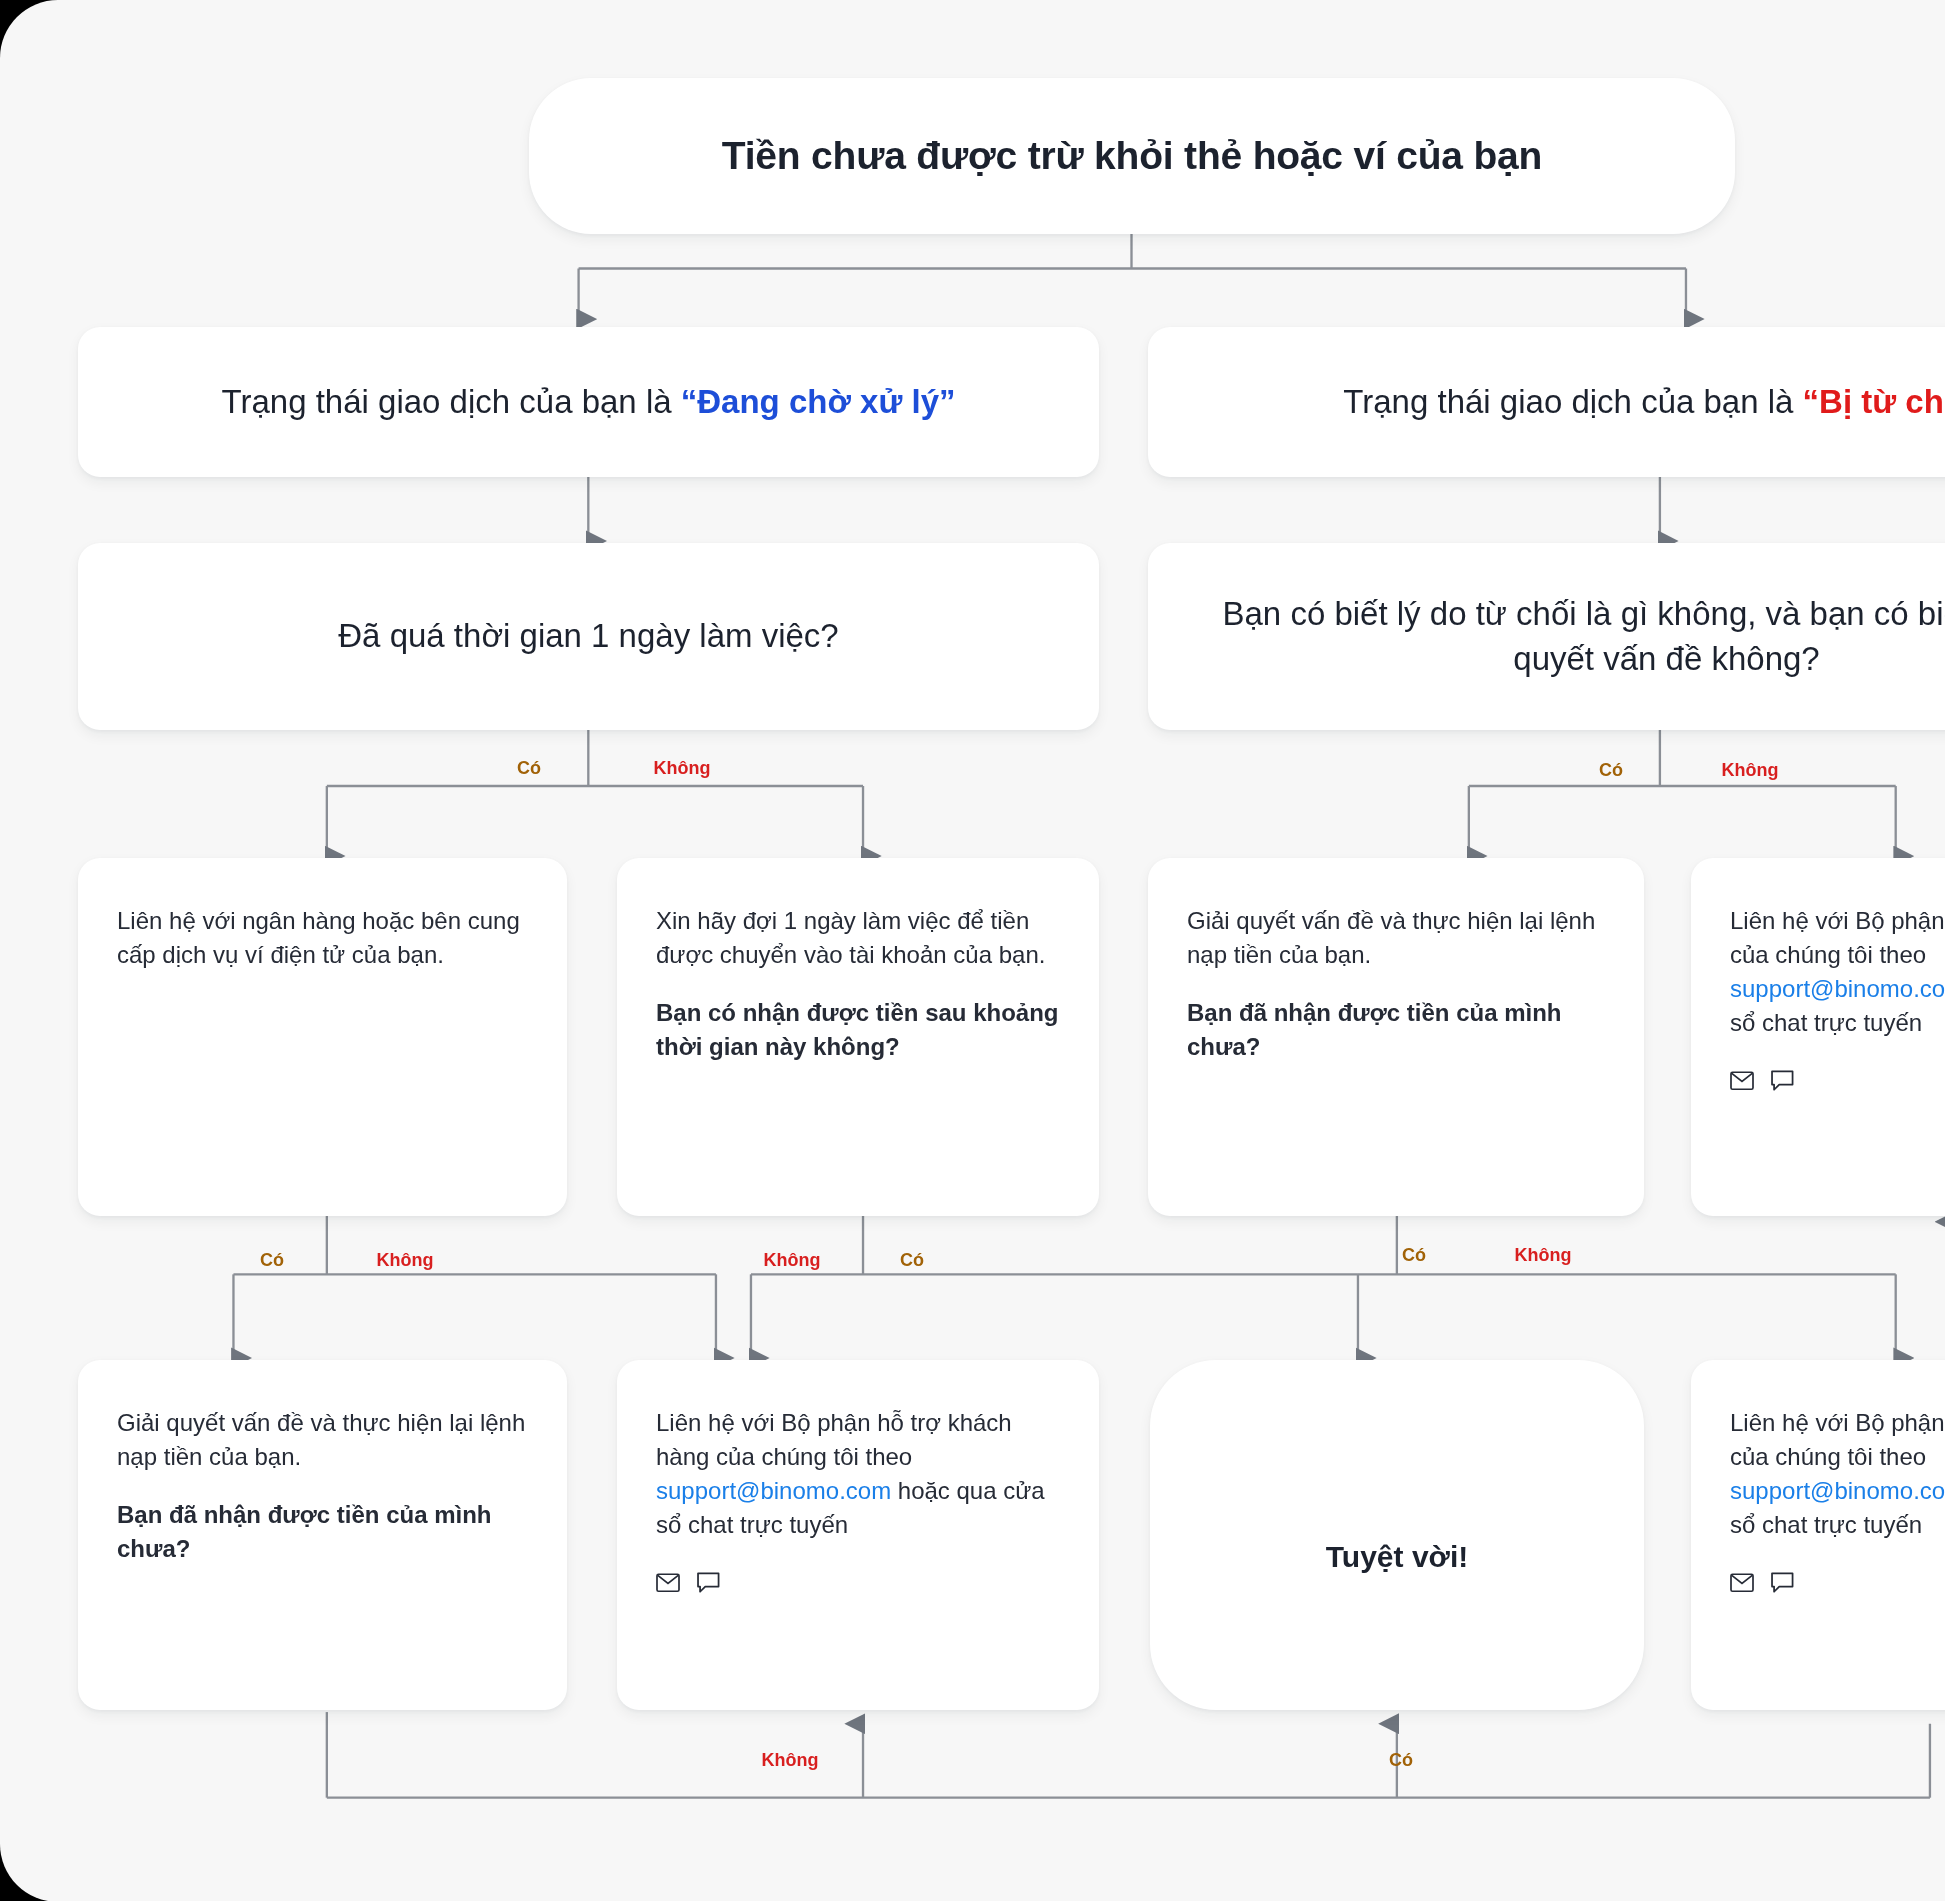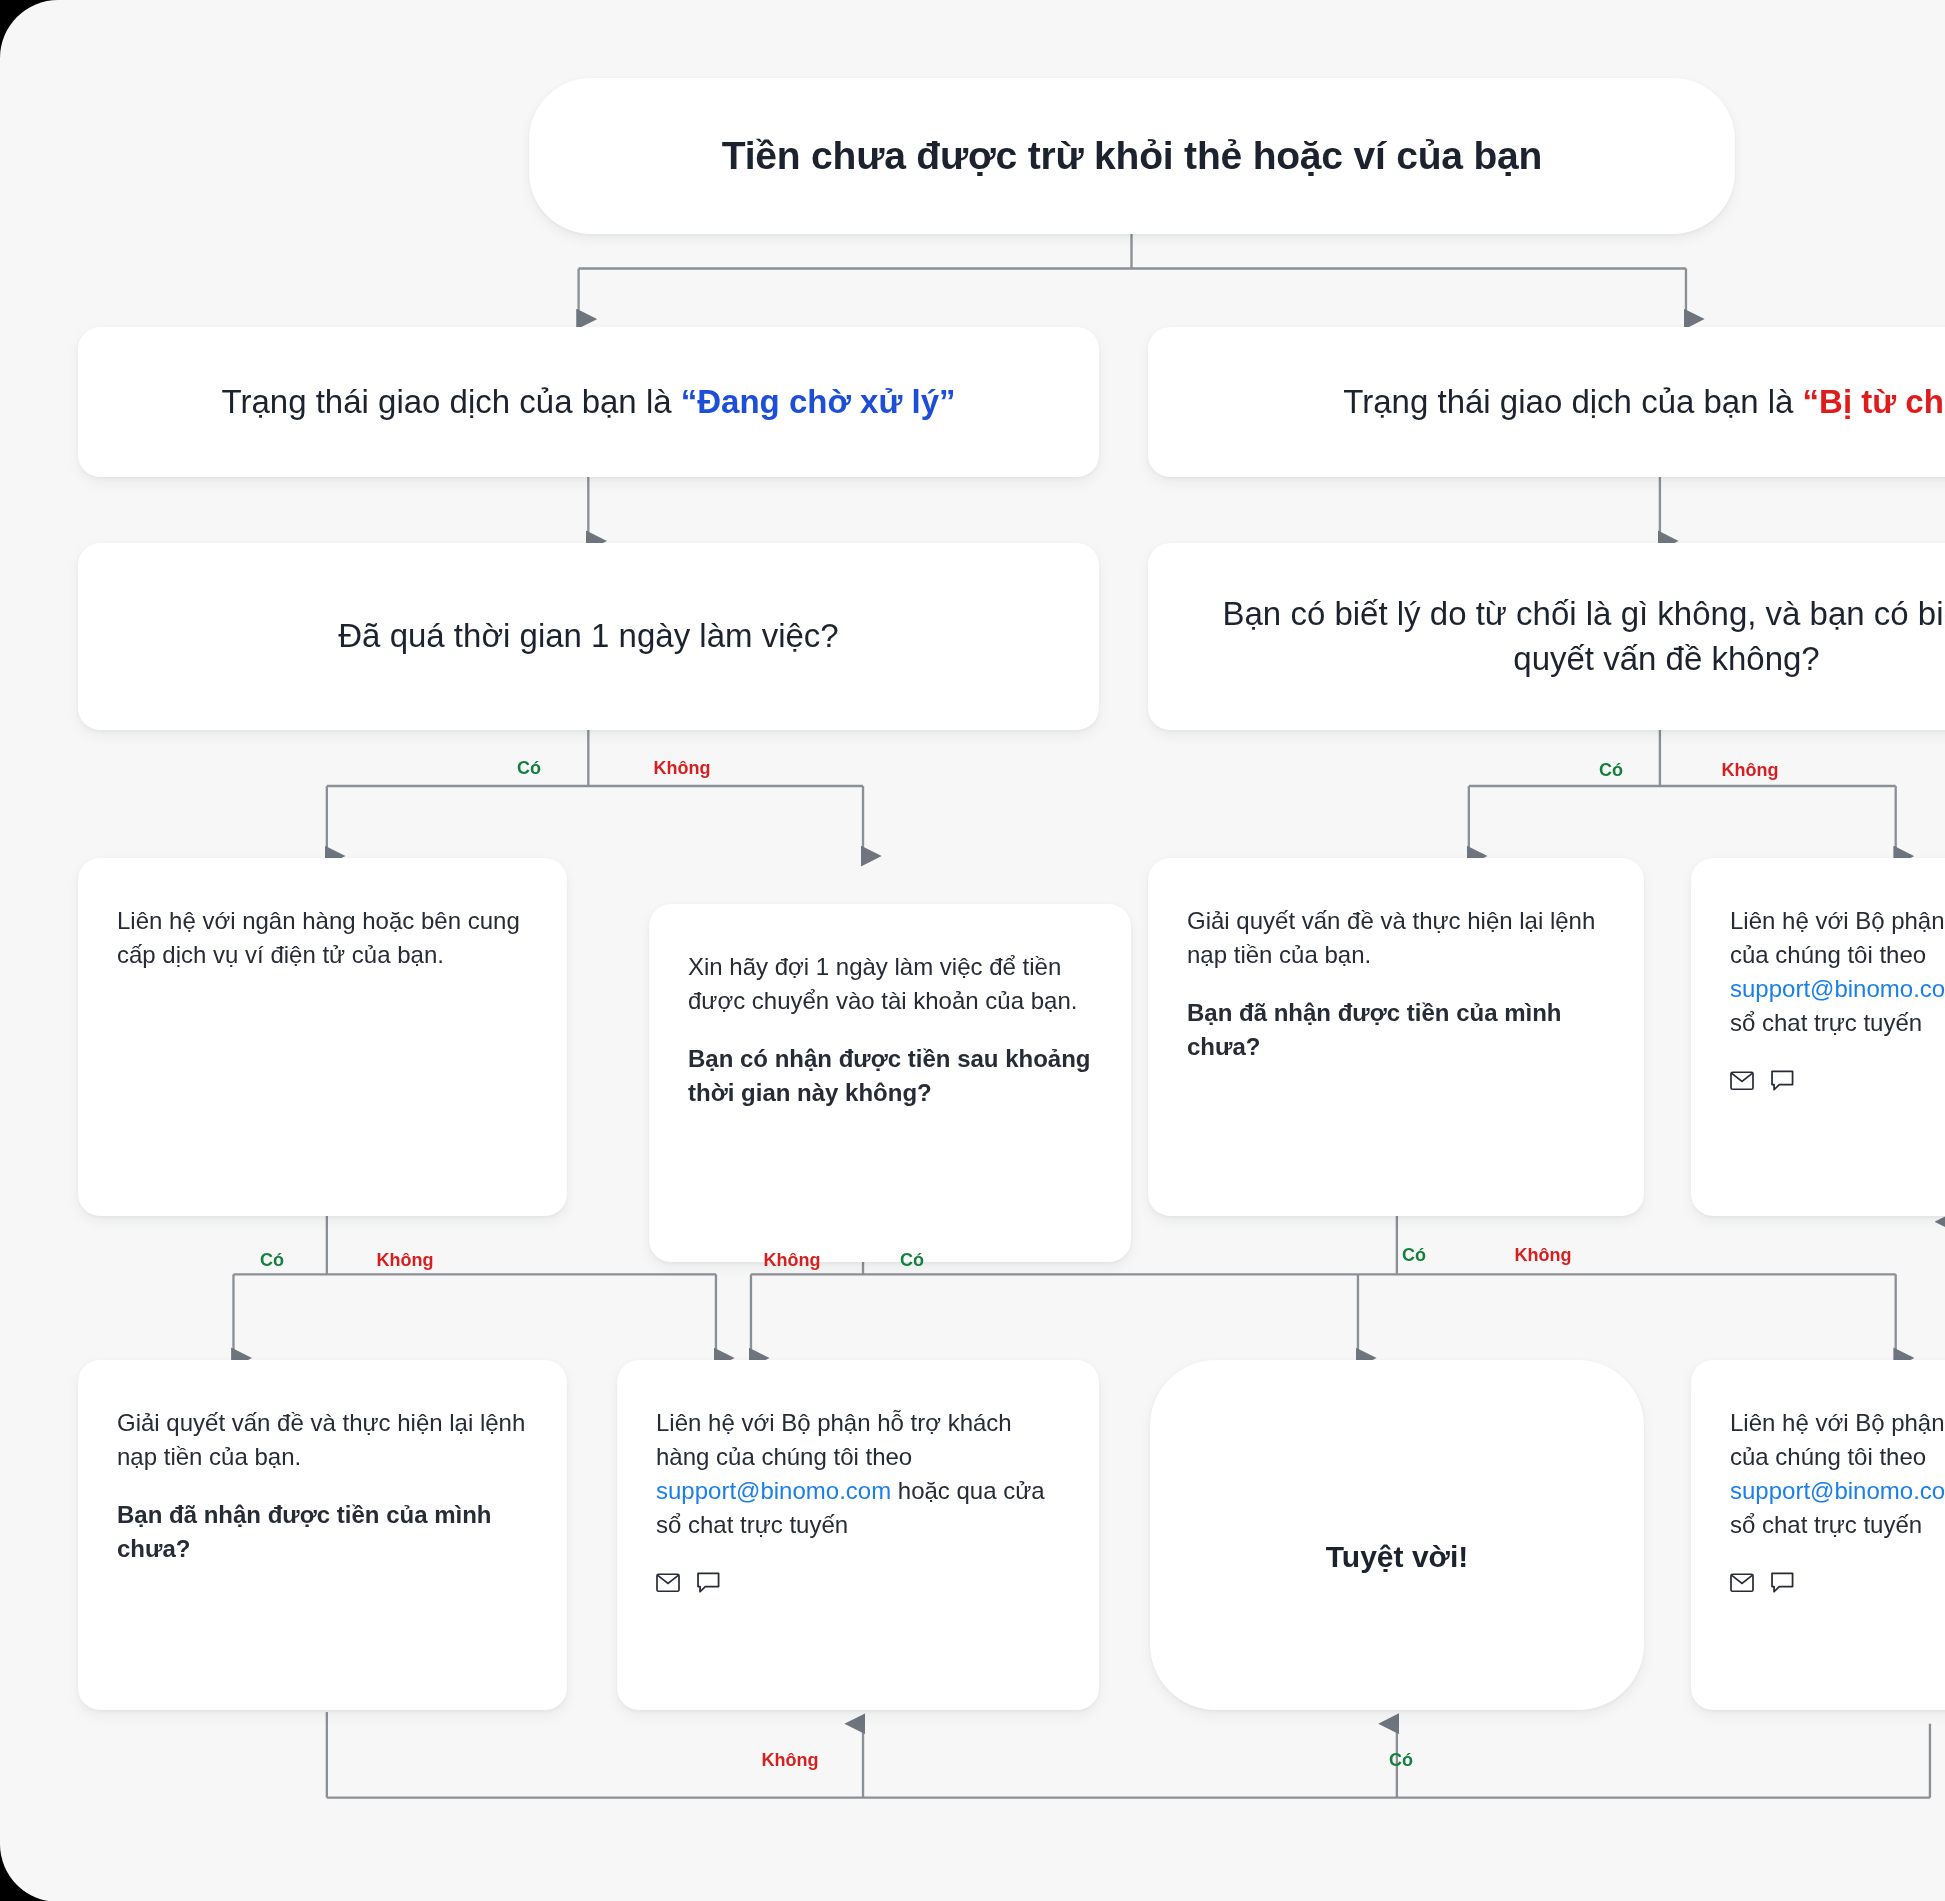--- a/index.html
+++ b/index.html
@@ -54,21 +54,21 @@
   .body-text.bold{font-weight:700;margin-top:24px;}
   .mail-link{color:#1a7fe8;}
 
   .icon-row{display:flex;gap:17px;margin-top:30px;align-items:center;}
   .icon-row svg{display:block;}
 
   .elabel{
     position:absolute;font-size:18px;font-weight:600;white-space:nowrap;
     transform:translate(-50%,-50%);
   }
-  .elabel.yes{color:#15803d;}
+  .elabel.yes{color:#a16207;}
   .elabel.no{color:#d81f1f;}
 </style>
 </head>
 <body>
 
 <div class="frame">
   <div class="canvas">
 
     <svg class="wires" viewBox="0 0 5816 4888" xmlns="http://www.w3.org/2000/svg">
       <defs>
@@ -159,21 +159,21 @@
     <div class="elabel no" style="left:682px;top:768px;">Không</div>
     <div class="elabel yes" style="left:1611px;top:770px;">Có</div>
     <div class="elabel no" style="left:1750px;top:770px;">Không</div>
 
     <div class="node" style="left:78px;top:858px;width:489px;height:358px;">
       <div class="body-wrap">
         <div class="body-text">Liên hệ với ngân hàng hoặc bên cung cấp dịch vụ ví điện tử của bạn.</div>
       </div>
     </div>
 
-    <div class="node" style="left:617px;top:904px;width:482px;height:358px;margin-left:32px;">
+    <div class="node" style="left:617px;top:858px;width:482px;height:358px;">
       <div class="body-wrap">
         <div class="body-text">Xin hãy đợi 1 ngày làm việc để tiền được chuyển vào tài khoản của bạn.</div>
         <div class="body-text bold">Bạn có nhận được tiền sau khoảng thời gian này không?</div>
       </div>
     </div>
 
     <div class="node" style="left:1148px;top:858px;width:496px;height:358px;">
       <div class="body-wrap">
         <div class="body-text">Giải quyết vấn đề và thực hiện lại lệnh nạp tiền của bạn.</div>
         <div class="body-text bold">Bạn đã nhận được tiền của mình chưa?</div>

